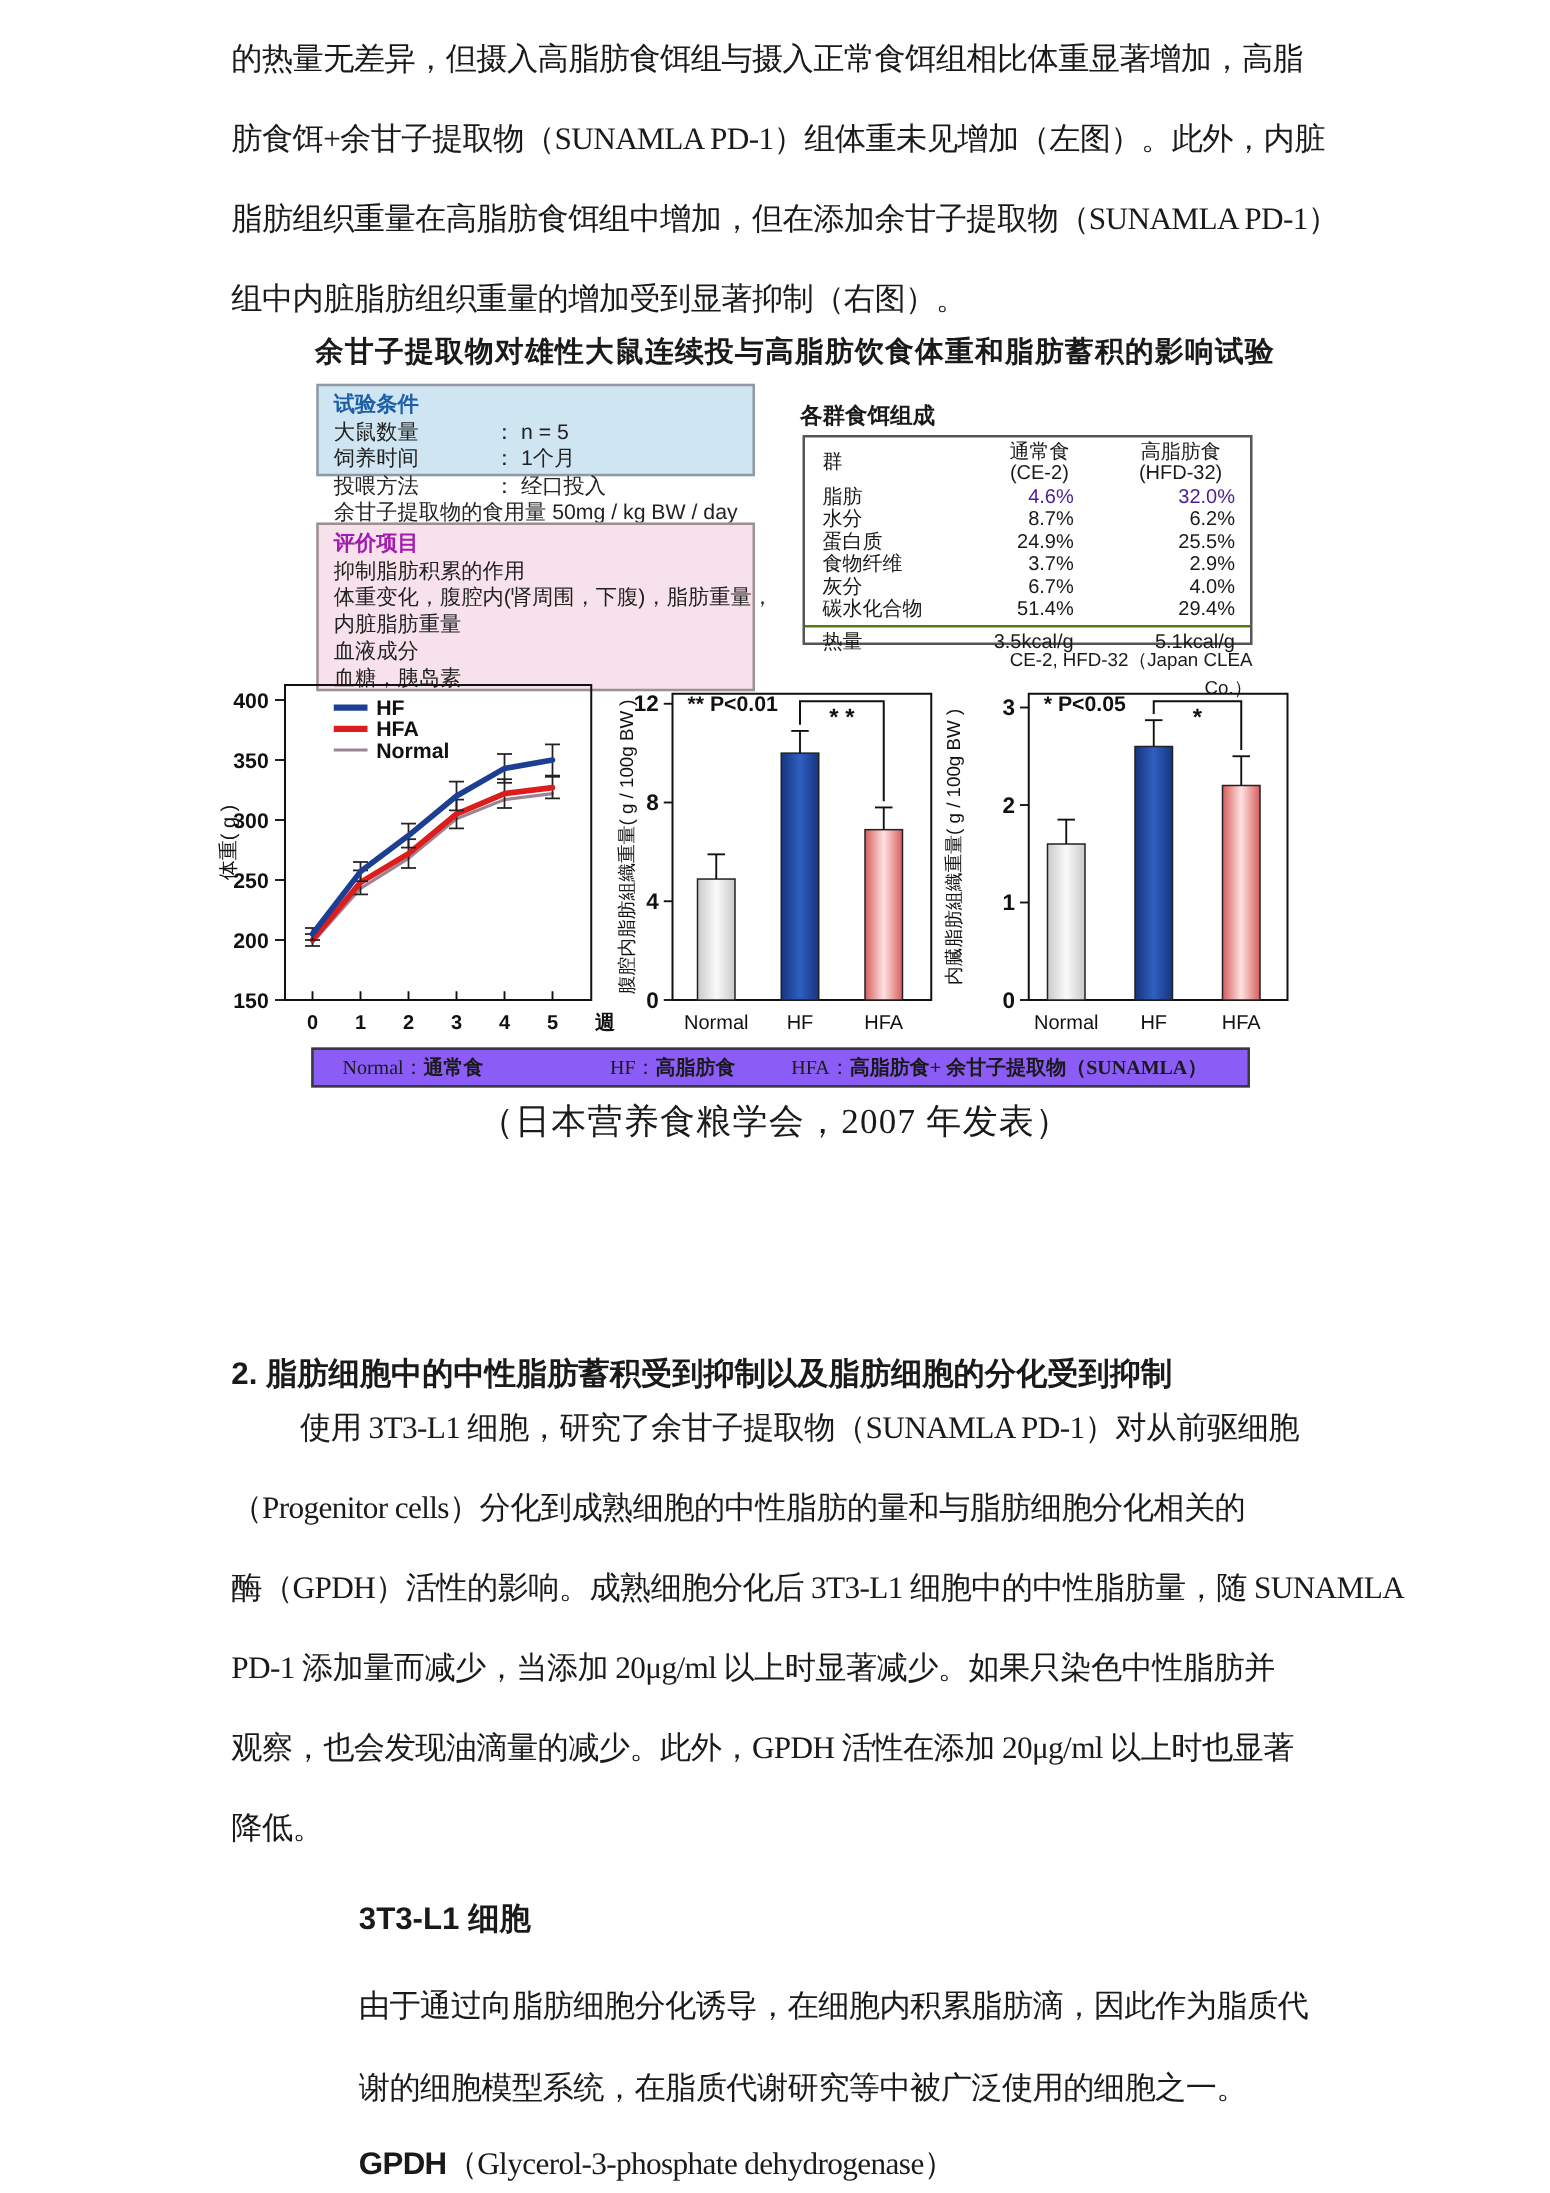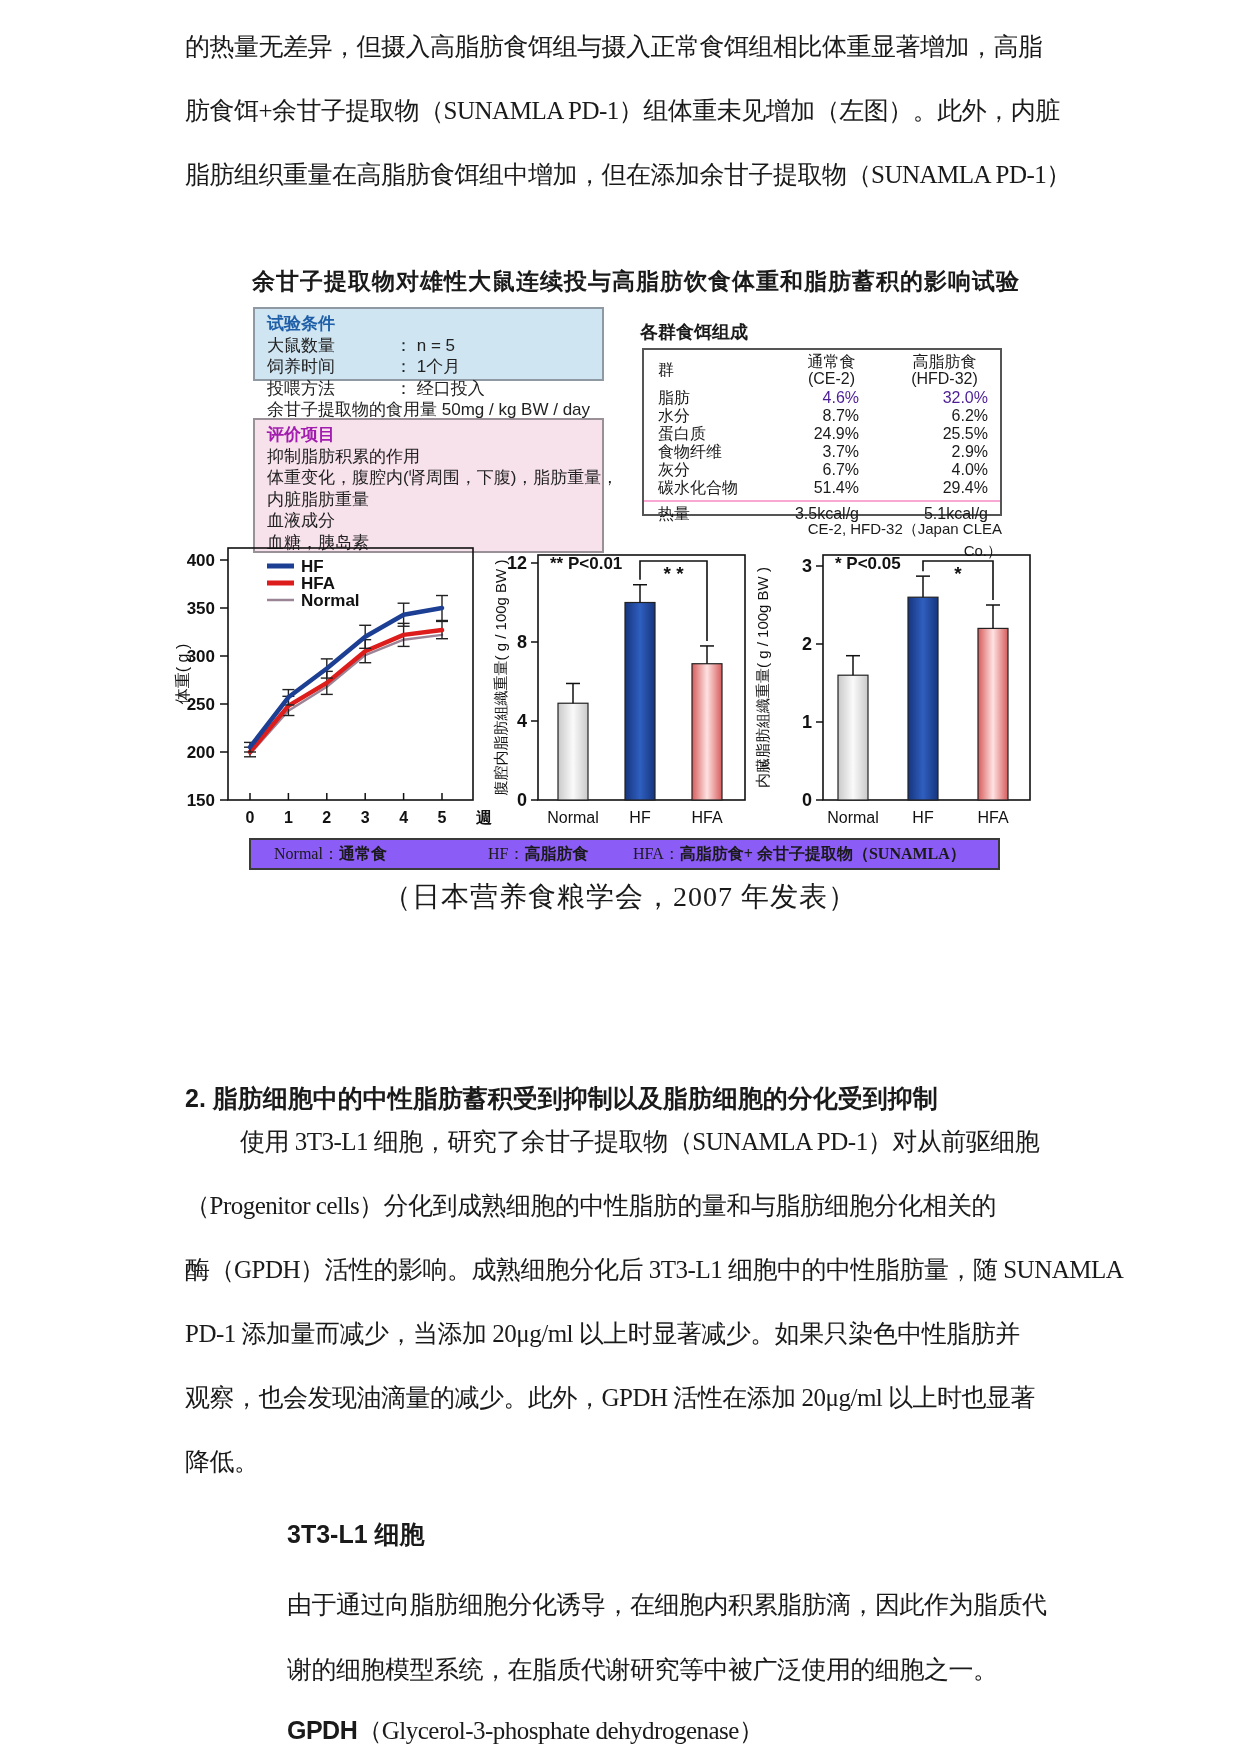--- a/index.html
+++ b/index.html
@@ -23,21 +23,21 @@
               font-size:16px;padding-top:3px;background:#fff}
   .t-header{display:grid;grid-template-columns:130px 115px 111px;height:36px}
   .th.g{padding-left:14px;line-height:34px}
   .thl{display:block;text-align:center;line-height:17px}
   .trow{display:grid;grid-template-columns:130px 115px 111px;height:18px;line-height:18px}
   .trow .lbl{padding-left:14px}
   .trow .v{text-align:right}
   .trow .v1{padding-right:30px}
   .trow .v2{padding-right:12px}
   .trow.hl .v{color:#4c1d95;font-weight:normal}
-  .trow.energy{border-top:2px solid #f9a8d4;height:25px;line-height:23px;margin-top:3px}
+  .trow.energy{border-top:2px solid #4d7c0f;height:25px;line-height:23px;margin-top:3px}
   .table-note{font-family:"Liberation Sans","DejaVu Sans",sans-serif;font-size:15px;
               text-align:right;line-height:22px}
   .legend-bar{border:2px solid #3a3a3a;background:#8b5cf6;
               font-family:Liberation Serif, serif;font-size:16px}
   .legend-bar .li{position:absolute;top:4px}
   .legend-bar .lk{font-weight:normal}
   .legend-bar .lt{font-weight:bold}
   .citation{font-size:28px;text-align:center;letter-spacing:1px}
   .sec-heading{font-family:"Liberation Sans","DejaVu Sans",sans-serif;font-weight:bold;font-size:25px}
   .subhead{font-family:"Liberation Sans","DejaVu Sans",sans-serif;font-weight:bold;font-size:25px}
@@ -46,20 +46,21 @@
   svg text{font-family:"Liberation Sans","DejaVu Sans",sans-serif;fill:#111}
 </style>
 </head>
 <body>
 
 <div class="page">
 
   <div class="abs bline" style="left:185px;top:30px">的热量无差异，但摄入高脂肪食饵组与摄入正常食饵组相比体重显著增加，高脂</div>
   <div class="abs bline" style="left:185px;top:94px">肪食饵+余甘子提取物（SUNAMLA PD-1）组体重未见增加（左图）。此外，内脏</div>
   <div class="abs bline" style="left:185px;top:158px">脂肪组织重量在高脂肪食饵组中增加，但在添加余甘子提取物（SUNAMLA PD-1）</div>
+  <div class="abs bline" style="left:185px;top:222px">组中内脏脂肪组织重量的增加受到显著抑制（右图）。</div>
 
   <div class="abs fig-title" style="left:200px;top:266px;width:820px">余甘子提取物对雄性大鼠连续投与高脂肪饮食体重和脂肪蓄积的影响试验</div>
 
   <div class="abs box cond-box" style="left:253px;top:307px;width:351px;height:74px">
     <div class="box-title blue">试验条件</div>
     <div><span class="clabel">大鼠数量</span><span>： n = 5</span></div>
     <div><span class="clabel">饲养时间</span><span>： 1个月</span></div>
     <div><span class="clabel">投喂方法</span><span>： 经口投入</span></div>
     <div>余甘子提取物的食用量  50mg / kg BW / day</div>
   </div>

